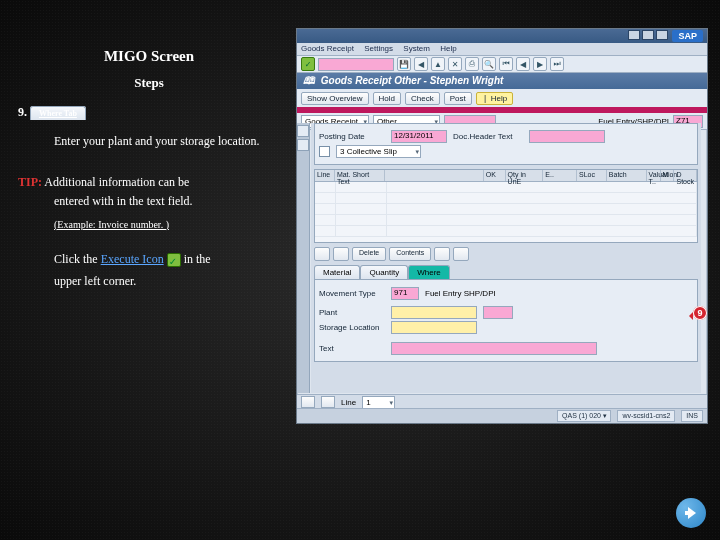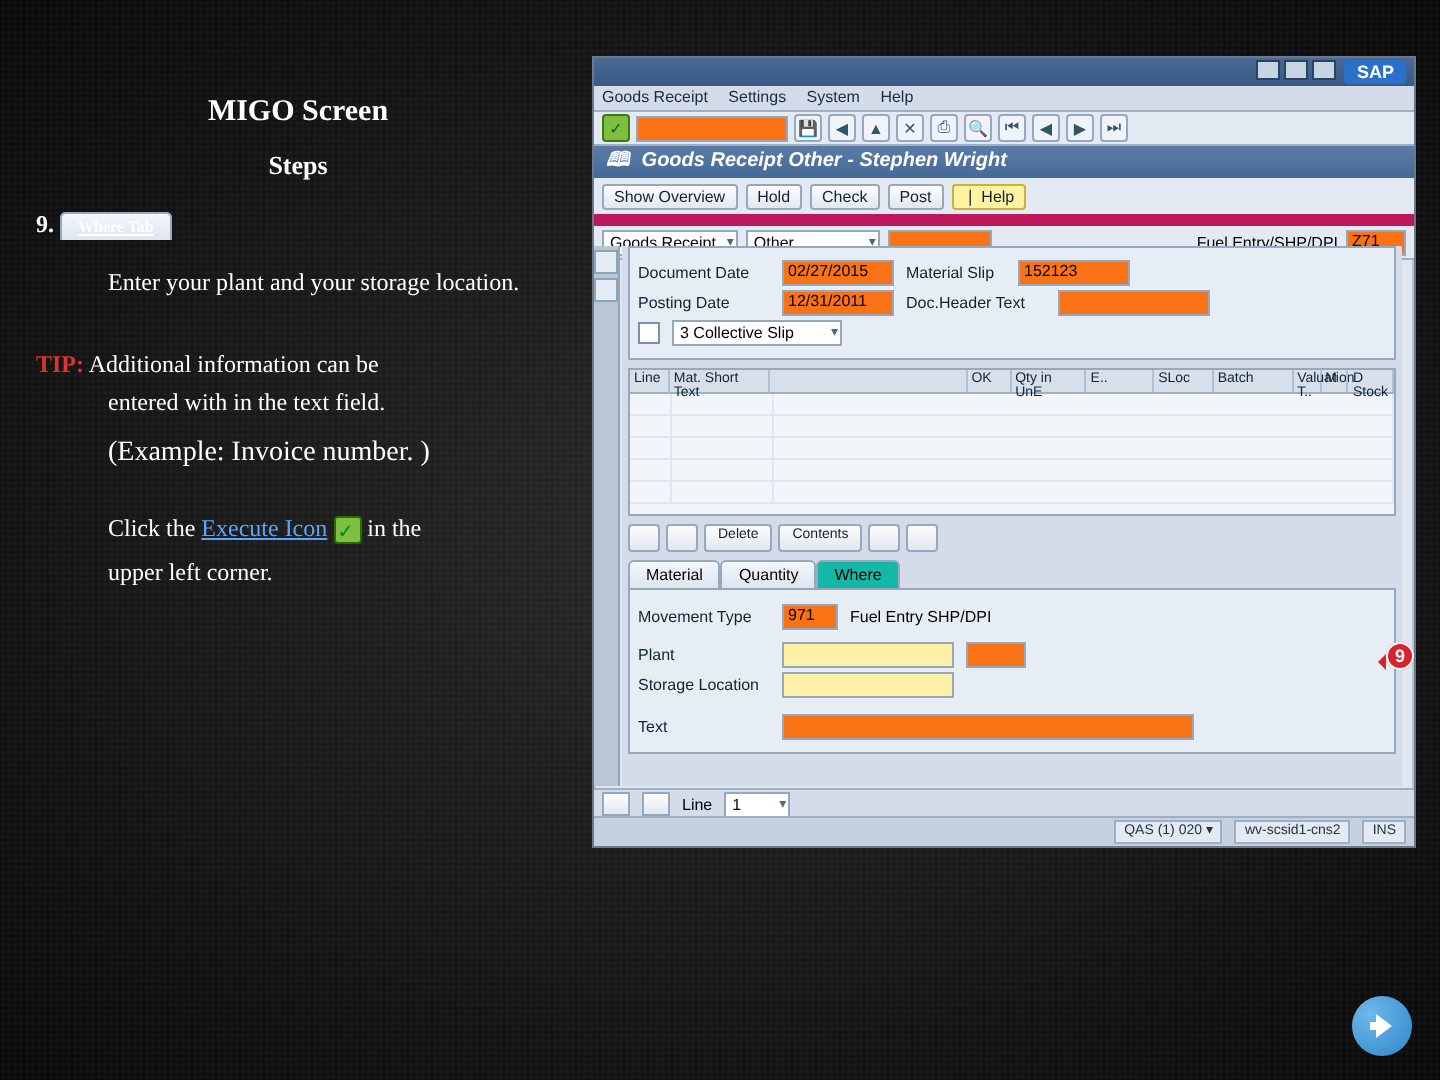--- a/index.html
+++ b/index.html
@@ -7,21 +7,21 @@
 .chalk-noise{position:absolute;inset:0;background-image:radial-gradient(rgba(255,255,255,0.03) 1px,transparent 1px);background-size:3px 3px;pointer-events:none}
 .left{position:absolute;left:0;top:12px;width:290px;height:540px;padding:28px 6px 0 14px;box-sizing:border-box}
 .title{font-weight:bold;font-size:15px;text-align:center;margin:8px 0 10px 0}
 .steps{font-weight:bold;font-size:13px;text-align:center;margin:0 0 14px 0}
 .step-num{font-size:12px;font-weight:bold;margin:12px 0 10px 4px}
 .step-num .tab{text-decoration:underline}
 .body{font-size:12px;line-height:1.9;margin-left:40px}
 .tip-row{font-size:12px;margin:22px 0 0 4px}
 .tip-label{font-weight:bold;color:#d33}
 .tip-body{font-size:12px;line-height:1.9;margin-left:40px}
-.example{font-size:14px;margin:6px 0 0 40px}
+.example{font-size:10px;text-decoration:underline;margin:6px 0 0 40px}
 .exec-row{font-size:12px;line-height:1.9;margin:18px 0 0 40px}
 .exec-link{color:#5aa6ff;text-decoration:underline}
 .exec-icon{display:inline-block;width:12px;height:12px;background:#7fbf3f;border:1px solid #2a6b00;border-radius:2px;vertical-align:middle;position:relative}
 .exec-icon::after{content:"✓";position:absolute;left:1px;top:-2px;font-size:10px;color:#083}
 
 .sap{position:absolute;left:296px;top:28px;width:410px;height:394px;background:#dfe6ef;border:1px solid #6b7a8a;font-family:Arial,sans-serif;font-size:8px;color:#000;box-shadow:inset 0 0 0 1px #b7c4d3}
 .titlebar{height:14px;background:linear-gradient(#4a6a94,#385a84);display:flex;align-items:center;justify-content:space-between;color:#fff;padding:0 4px}
 .titlebar .winbtns span{display:inline-block;width:10px;height:8px;background:#c8d4e2;margin-left:2px;border:1px solid #2b4566}
 .sap-logo{background:#2a6fc9;color:#fff;font-weight:bold;padding:1px 6px;font-size:9px;border-radius:2px}
 .menubar{height:12px;background:#d3dce8;border-bottom:1px solid #9fb0c4;padding:0 4px;line-height:12px;color:#1a2a4a}
@@ -30,21 +30,21 @@
 .iconbar .ic{width:12px;height:12px;background:#f0f4f9;border:1px solid #95a8bd;border-radius:2px;display:flex;align-items:center;justify-content:center;font-size:8px;color:#356}
 .iconbar .ic.green{background:#7fbf3f;border-color:#3a7a10;color:#063}
 .pagetitle{height:16px;background:linear-gradient(#5b7ba6,#456a97);color:#fff;font-style:italic;font-weight:bold;font-size:10px;line-height:16px;padding:0 6px}
 .cmdbar{height:18px;background:#e3eaf3;border-bottom:6px solid #be185d;display:flex;align-items:center;padding:0 4px;gap:4px}
 .btn{background:linear-gradient(#fdfdfd,#e2e8f0);border:1px solid #95a8bd;border-radius:2px;padding:1px 5px;font-size:8px;color:#123}
 .btn.yellow{background:#fff3a0;border-color:#c9b23a}
 .filterbar{height:16px;background:#e3eaf3;border-bottom:1px solid #9fb0c4;display:flex;align-items:center;padding:0 4px;gap:4px;justify-content:space-between}
 .filterbar .left-f{display:flex;gap:4px;align-items:center}
 .sel{background:#fff;border:1px solid #95a8bd;padding:0 10px 0 3px;font-size:8px;position:relative;min-width:52px;height:11px;line-height:11px}
 .sel::after{content:"▾";position:absolute;right:1px;top:0;font-size:7px;color:#567}
-.inp{background:#f97316;border:1px solid #95a8bd;height:11px;font-size:8px;padding:0 2px}
+.inp{background:#f9a8d4;border:1px solid #95a8bd;height:11px;font-size:8px;padding:0 2px}
 .mainarea{position:absolute;left:14px;top:94px;right:6px;bottom:30px;background:#d3dce8}
 .vstrip{position:absolute;left:0;top:94px;width:12px;bottom:30px;background:#b9c6d6;border-right:1px solid #93a6bb}
 .vstrip .vic{width:10px;height:10px;margin:2px auto;background:#e4ebf4;border:1px solid #8ea2b8}
 
 .tabset{display:flex;gap:0;margin:3px 0 0 3px}
 .tab{background:linear-gradient(#f4f7fb,#dde5ef);border:1px solid #95a8bd;border-bottom:none;padding:2px 8px;font-size:8px;border-radius:3px 3px 0 0}
 .tab .ti{display:inline-block;width:9px;height:9px;background:#f6df6a;border:1px solid #b89b20;margin-left:3px;vertical-align:middle}
 .panel{background:#e7edf5;border:1px solid #95a8bd;margin:0 3px;padding:4px}
 .row{display:flex;align-items:center;gap:6px;margin:2px 0;font-size:8px}
 .lbl{width:66px;color:#123}
@@ -154,26 +154,20 @@
   </div>
 
   <div class="vstrip">
     <div class="vic"></div>
     <div class="vic"></div>
   </div>
 
   <div class="mainarea">
     <div class="panel">
       <div class="row">
-        <span class="lbl">Document Date</span>
-        <span class="inp" style="width:50px">02/27/2015</span>
-        <span class="lbl" style="width:50px">Material Slip</span>
-        <span class="inp" style="width:50px">152123</span>
-      </div>
-      <div class="row">
         <span class="lbl">Posting Date</span>
         <span class="inp" style="width:50px">12/31/2011</span>
         <span class="lbl" style="width:70px">Doc.Header Text</span>
         <span class="inp" style="width:70px"></span>
       </div>
       <div class="row">
         <span class="chk"></span>
         <span class="sel" style="min-width:70px">3 Collective Slip</span>
       </div>
     </div>

